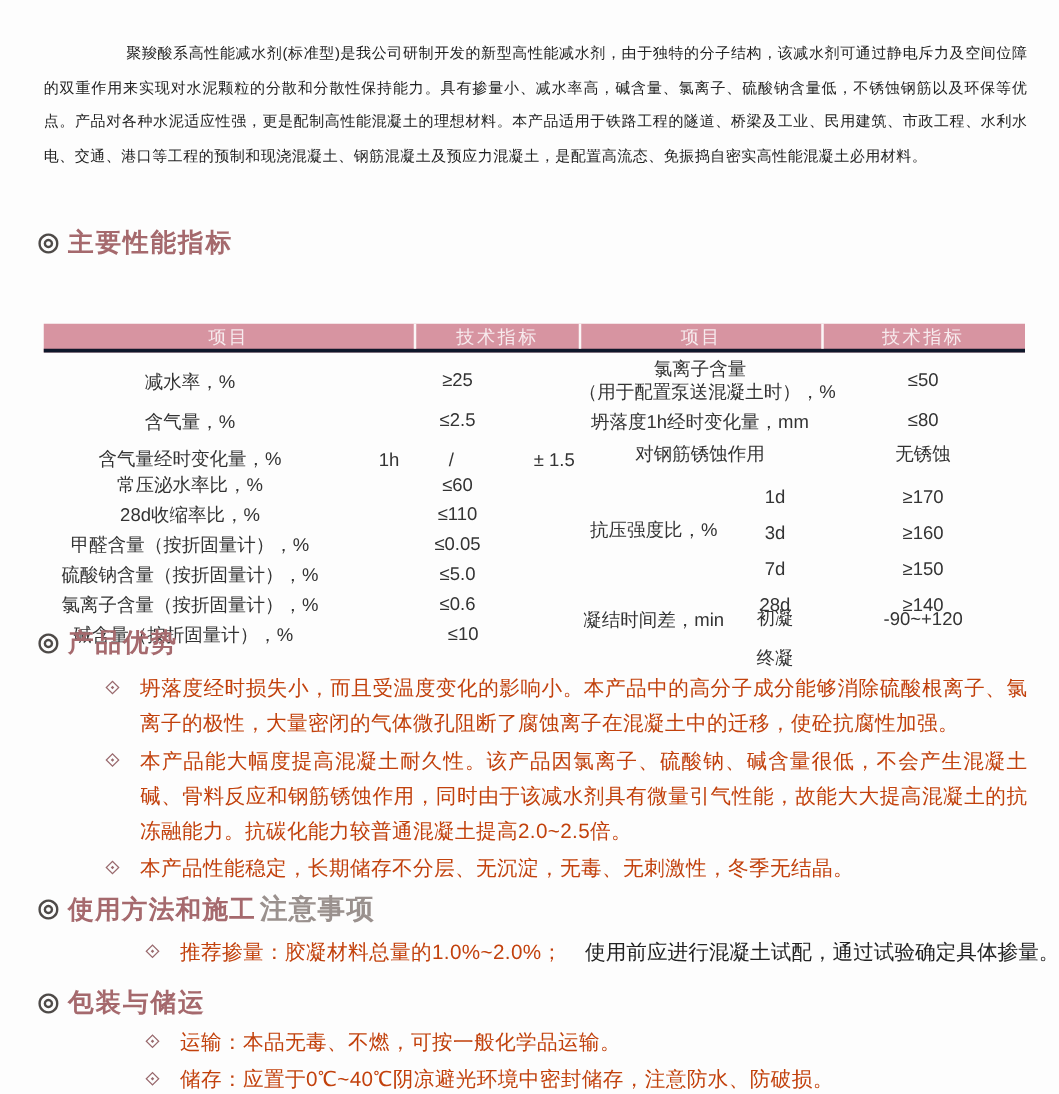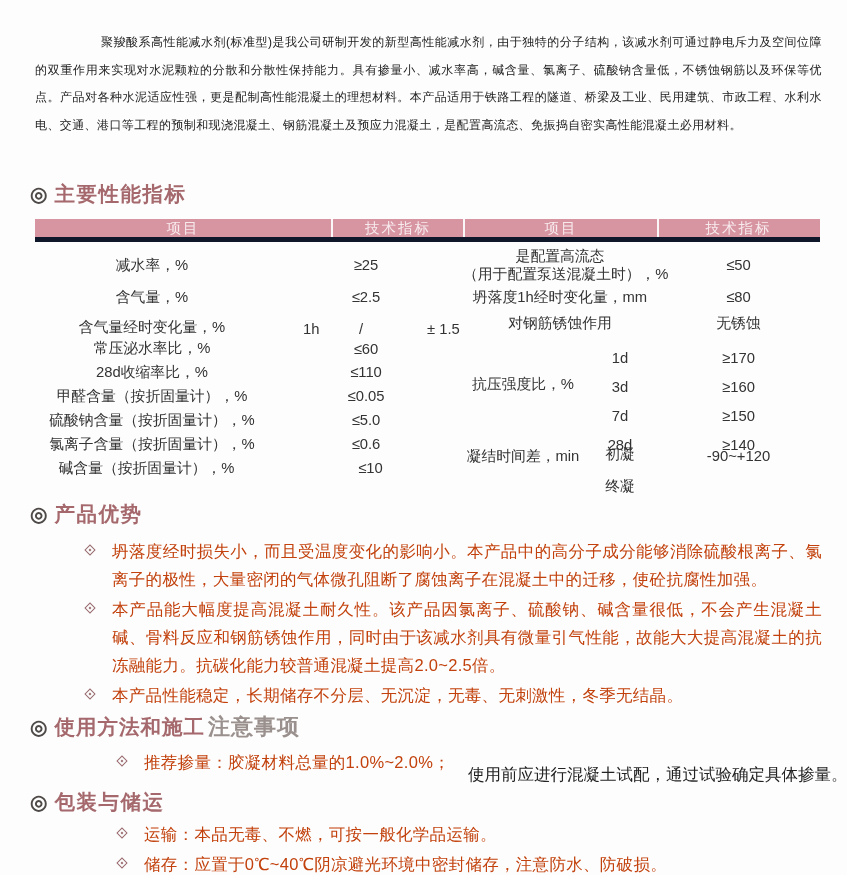--- a/index.html
+++ b/index.html
@@ -18,21 +18,21 @@
   
   .section-heading {
     position:absolute; left:30px; display:flex; align-items:center; gap:7px;
     white-space:nowrap;
   }
   .sh-icon { font-size:20px; font-weight:bold; color:#4e4a48; line-height:1; }
   .sh-text { font-size:20.5px; font-weight:bold; color:#a5696d; letter-spacing:1.5px; }
   .sh-text-gray { font-size:22px; font-weight:bold; color:#9a918e; letter-spacing:1.5px; }
   
   .perf-table { position:absolute; top:219px; left:35px; width:785px; font-size:14.8px; color:#333; }
-  .t-header { display:flex; height:23px; background:#d794a1; border-bottom:5px solid #0f172a; }
+  .t-header { display:flex; height:23px; background:#d794a1; border-bottom:3px solid #0f172a;margin-top:40px; }
   .t-hcell {
     display:flex; align-items:center; justify-content:center;
     color:#f7ebee; font-size:14.5px; letter-spacing:2px;
   }
   .t-hcell + .t-hcell { border-left:2px solid #fbf6f7; }
   .hc1 { width:296px; } .hc2 { width:132px; } .hc3 { width:194px; } .hc4 { width:161px; }
   .t-body { display:flex; padding-top:4px; }
   .t-left { width:428px; }
   .t-right { width:357px; }
   .t-row { display:flex; align-items:center; position:relative; }
@@ -52,21 +52,21 @@
   
   .bullets { position:absolute; }
   .bullet-item { display:flex; margin-bottom:2px; }
   .marker {
     width:26px; flex:0 0 26px; padding-top:9px; display:flex; justify-content:flex-start;
   }
   .diamond { width:8px; height:8px; border:1.3px solid #996a6e; transform:rotate(45deg); position:relative; background:transparent; }
   .diamond::after { content:""; position:absolute; inset:2px; background:#996a6e; }
   .bullet-text { font-size:16.5px; line-height:28px; letter-spacing:0.3px; text-align:justify; color:#c2410c; }
   .single-line { white-space:nowrap; }
-  .usage-note { position:absolute; left:468px; top:12px; font-size:16.5px; line-height:28px; white-space:nowrap; color:#222; }
+  .usage-note { position:absolute; left:468px; top:0; font-size:16.5px; line-height:28px; white-space:nowrap; color:#222; }
 </style>
 </head>
 <body>
 
 <div class="page">
 
   <div class="intro">聚羧酸系高性能减水剂(标准型)是我公司研制开发的新型高性能减水剂，由于独特的分子结构，该减水剂可通过静电斥力及空间位障的双重作用来实现对水泥颗粒的分散和分散性保持能力。具有掺量小、减水率高，碱含量、氯离子、硫酸钠含量低，不锈蚀钢筋以及环保等优点。产品对各种水泥适应性强，更是配制高性能混凝土的理想材料。本产品适用于铁路工程的隧道、桥梁及工业、民用建筑、市政工程、水利水电、交通、港口等工程的预制和现浇混凝土、钢筋混凝土及预应力混凝土，是配置高流态、免振捣自密实高性能混凝土必用材料。</div>
 
   <div class="section-heading" style="top:180px;">
     <span class="sh-icon">◎</span>
@@ -119,21 +119,21 @@
         </div>
         <div class="t-row" style="height:24px;gap:20px;">
           <div class="t-label">碱含量（按折固量计），%</div>
           <div class="t-value">≤10</div>
         </div>
       </div>
 
       <div class="t-right">
         <div class="t-row" style="height:38px;">
           <div class="t-label two-line">
-            <span>是配置高流态</span>
+            <span>氯离子含量</span>
             <span>（用于配置泵送混凝土时），%</span>
           </div>
           <div class="t-value">≤50</div>
         </div>
         <div class="t-row" style="height:26px;">
           <div class="t-label">坍落度1h经时变化量，mm</div>
           <div class="t-value">≤80</div>
         </div>
         <div class="t-row" style="height:27px;">
           <div class="t-label">对钢筋锈蚀作用</div>

